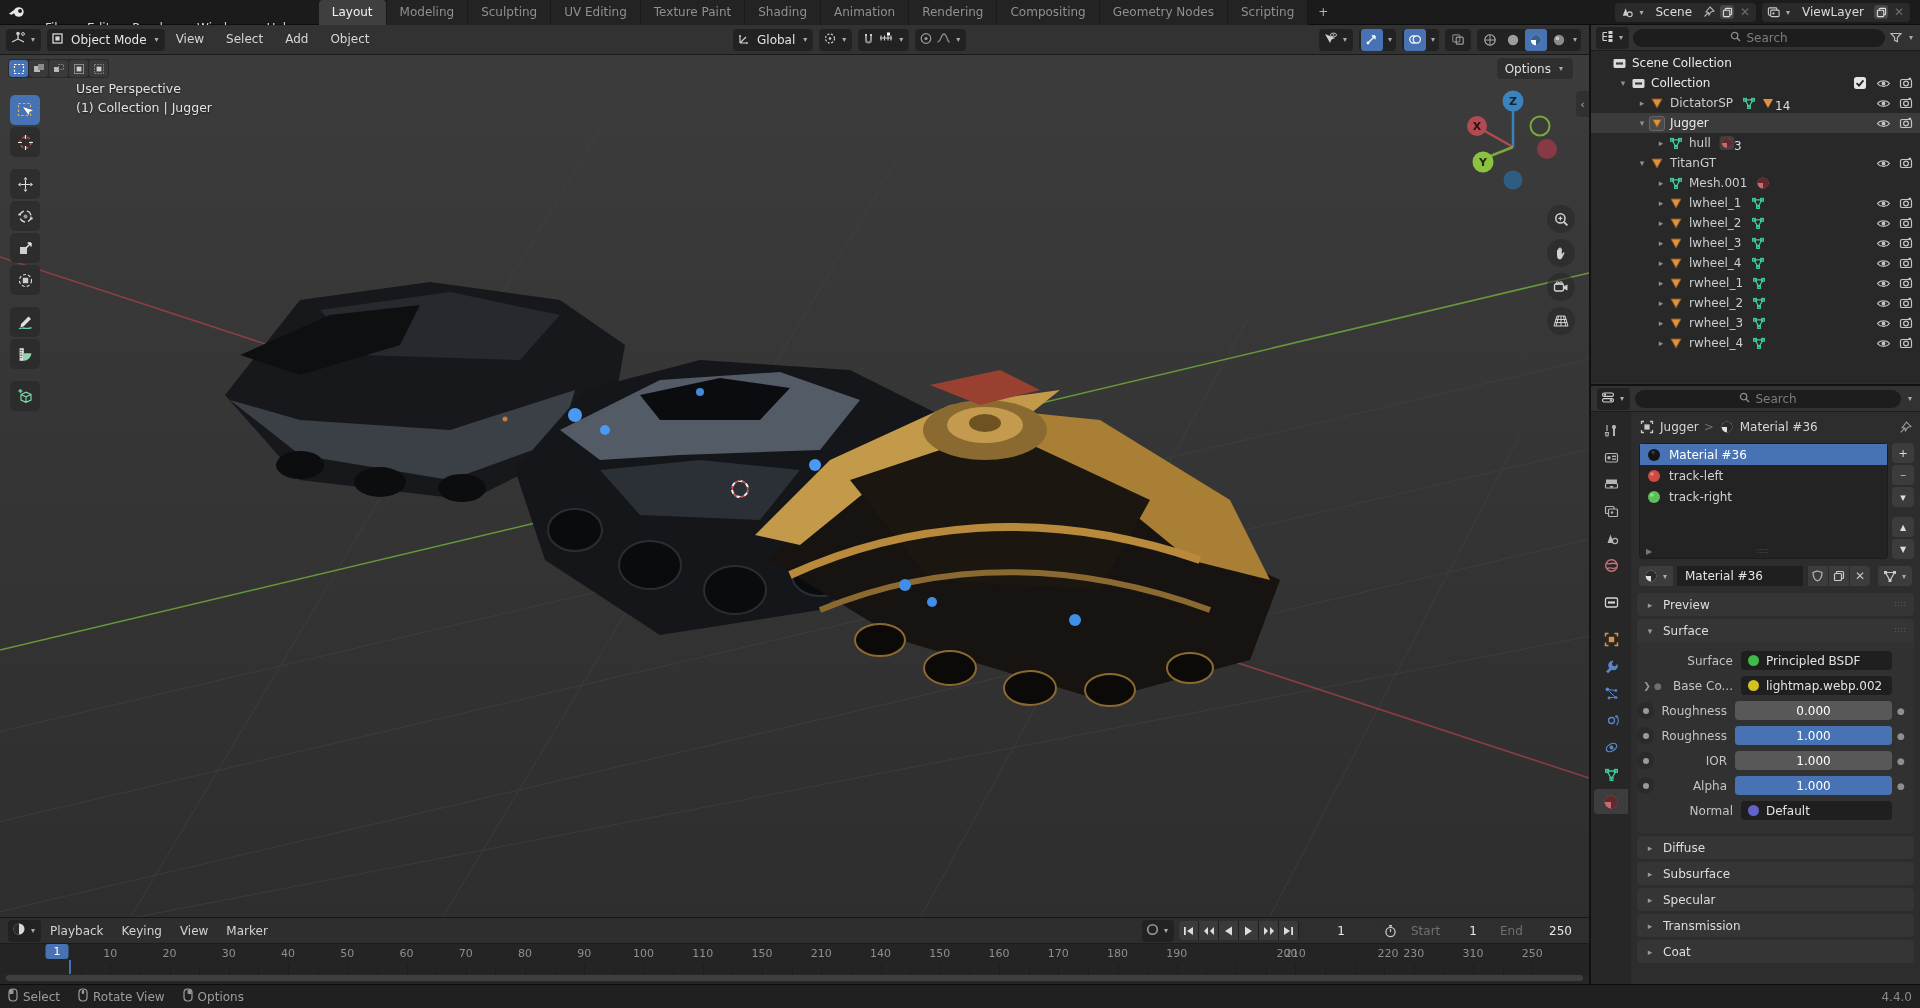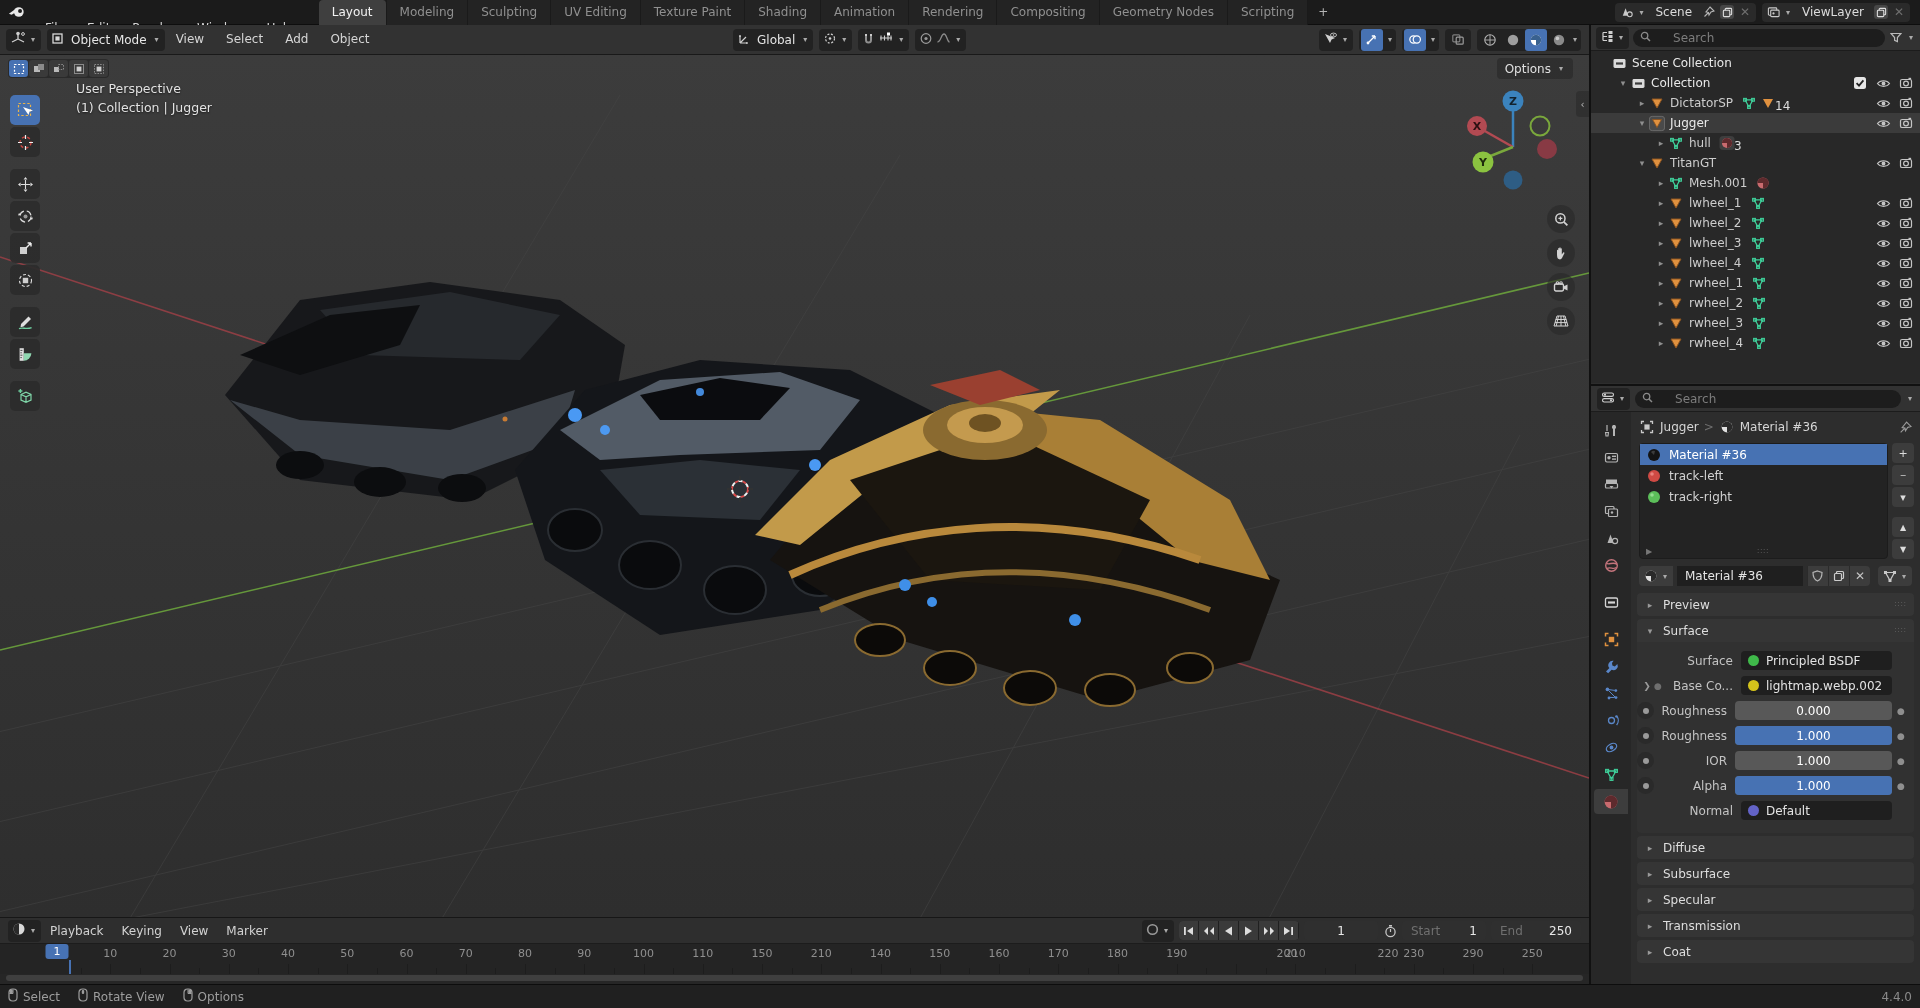--- a/index.html
+++ b/index.html
@@ -65,21 +65,21 @@
   #statusbar { position:absolute; left:0; top:984px; width:1920px; height:24px; background:#202020; border-top:1px solid #0d0d0d; display:flex; align-items:center; color:#9d9d9d; padding:0 8px; gap:16px; }
   .sb-item { display:flex; align-items:center; gap:5px; }
   #sb-version { margin-left:auto; color:#8a8a8a; }
 
   
   #right-col { position:absolute; left:1589px; top:25px; width:331px; height:959px; background:#2d2d2d; border-left:2px solid #111; }
 
   
   #outliner { position:absolute; left:0; top:0; width:329px; height:358px; background:#282828; }
   #outliner-header { height:26px; background:#323232; display:flex; align-items:center; padding:0 5px; gap:4px; border-bottom:1px solid #1c1c1c; }
-  .search-box { flex:1; display:flex; align-items:center; background:#1d1d1d; border-radius:10px; height:18px; padding:0 7px; gap:22px; color:#7d7d7d; }
+  .search-box { flex:1; display:flex; align-items:center; background:#1d1d1d; border-radius:10px; height:18px; padding:0 7px; gap:5px; color:#7d7d7d;justify-content:center; }
   #outliner-tree { padding-top:2px; }
   .ol-row { height:20px; display:flex; align-items:center; position:relative; }
   .ol-row.sel { background:#3b3b3b; }
   .ol-row .lbl { margin-left:5px; color:#cdcdcd; white-space:nowrap; }
   .ol-row .lbl.bright { color:#e9e9e9; }
   .ol-chev { width:14px; color:#8f8f8f; font-size:9px; text-align:center; }
   .ol-ic { width:16px; height:16px; display:flex; align-items:center; justify-content:center; }
   .ol-right { position:absolute; right:6px; display:flex; gap:7px; align-items:center; }
   .badge { font-size:12px; color:#ddd; margin-left:-4px; margin-top:6px; }
   .data-ics { display:flex; align-items:center; margin-left:8px; gap:3px; }
@@ -665,21 +665,21 @@
         <span class="tick-label" style="left: 1176.83px;">190</span>
         <span class="tick-line" style="left: 1176.83px;"></span>
         <span class="tick-label" style="left: 1287px;">200</span>
         <span class="tick-line" style="left: 1236.08px;"></span>
         <span class="tick-label" style="left: 1295.33px;">210</span>
         <span class="tick-line" style="left: 1295.33px;"></span>
         <span class="tick-label" style="left: 1388px;">220</span>
         <span class="tick-line" style="left: 1354.58px;"></span>
         <span class="tick-label" style="left: 1413.83px;">230</span>
         <span class="tick-line" style="left: 1413.83px;"></span>
-        <span class="tick-label" style="left: 1473.08px;">290</span>
+        <span class="tick-label" style="left: 1473.08px;">310</span>
         <span class="tick-line" style="left: 1473.08px;"></span>
         <span class="tick-label" style="left: 1532.33px;">250</span>
         <span class="tick-line" style="left: 1532.33px;"></span>
         <span class="tick-line" style="left: 80.7px; top: 24px;"></span>
         <span class="tick-line" style="left: 110.325px; top: 24px;"></span>
         <span class="tick-line" style="left: 139.95px; top: 24px;"></span>
         <span class="tick-line" style="left: 169.575px; top: 24px;"></span>
         <span class="tick-line" style="left: 199.2px; top: 24px;"></span>
         <span class="tick-line" style="left: 228.825px; top: 24px;"></span>
         <span class="tick-line" style="left: 258.45px; top: 24px;"></span>

